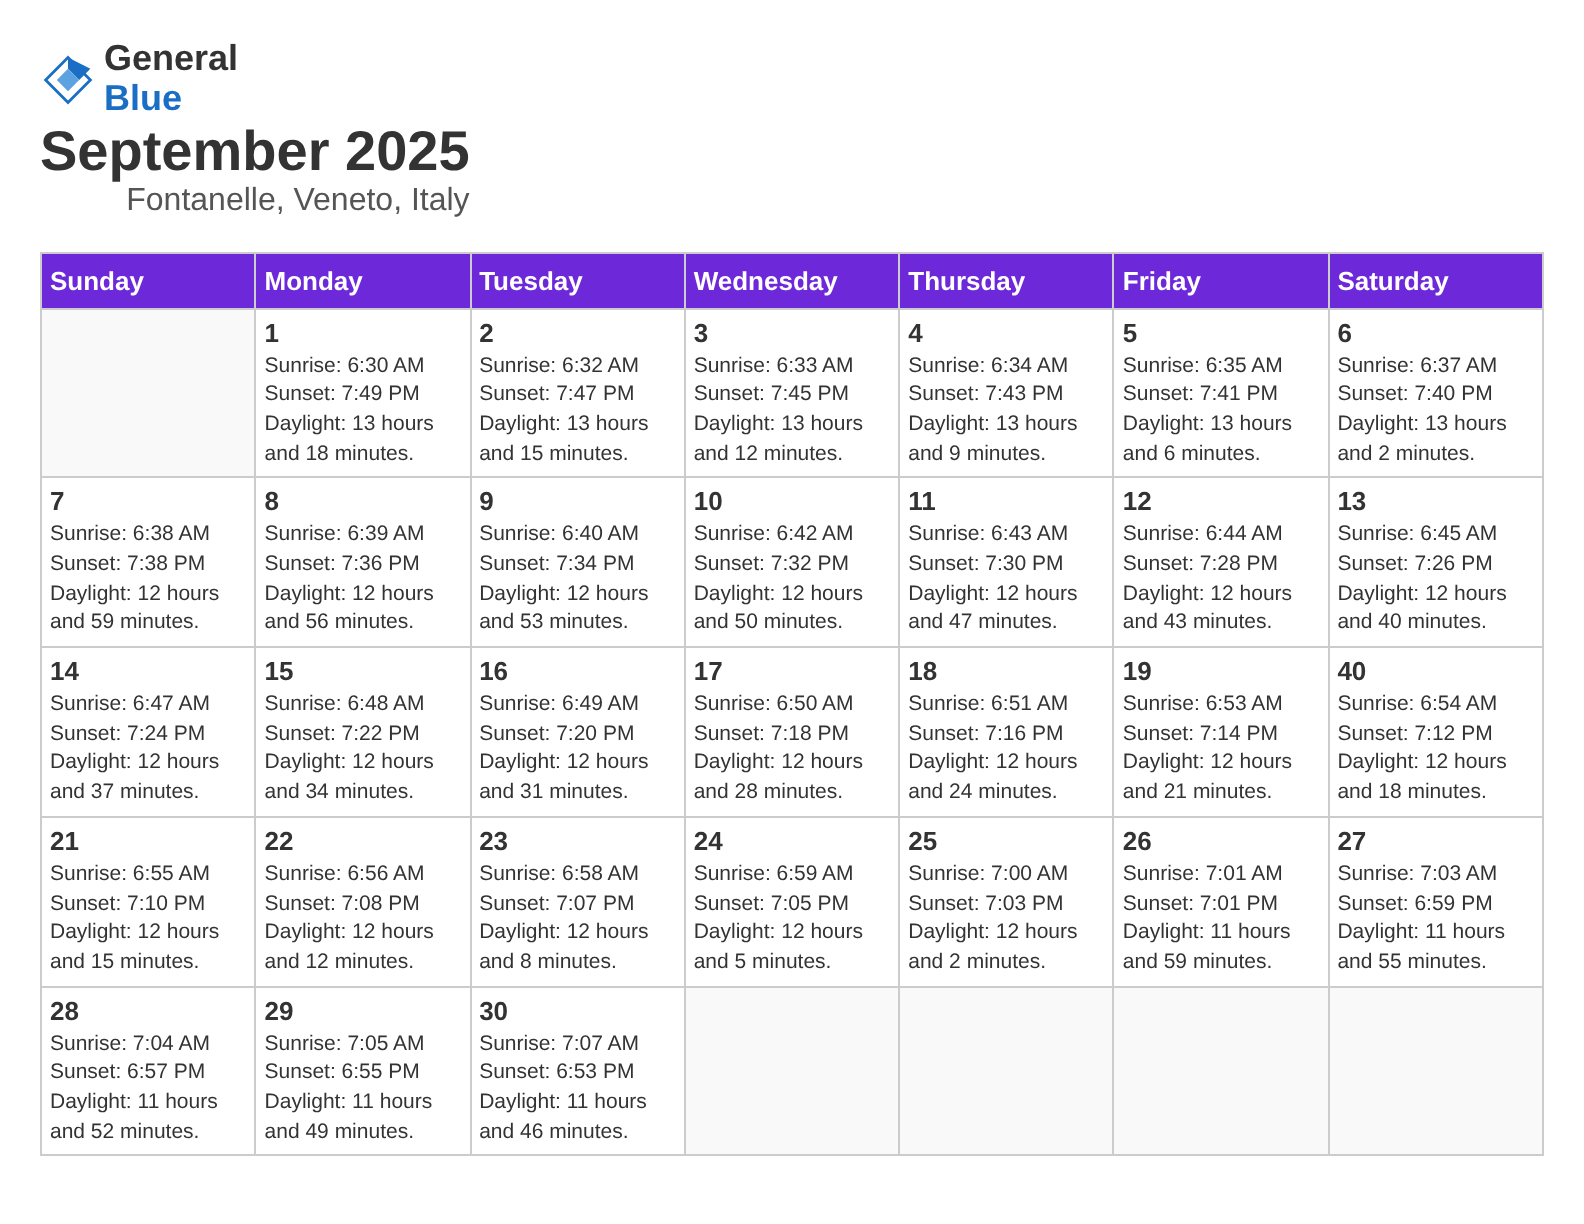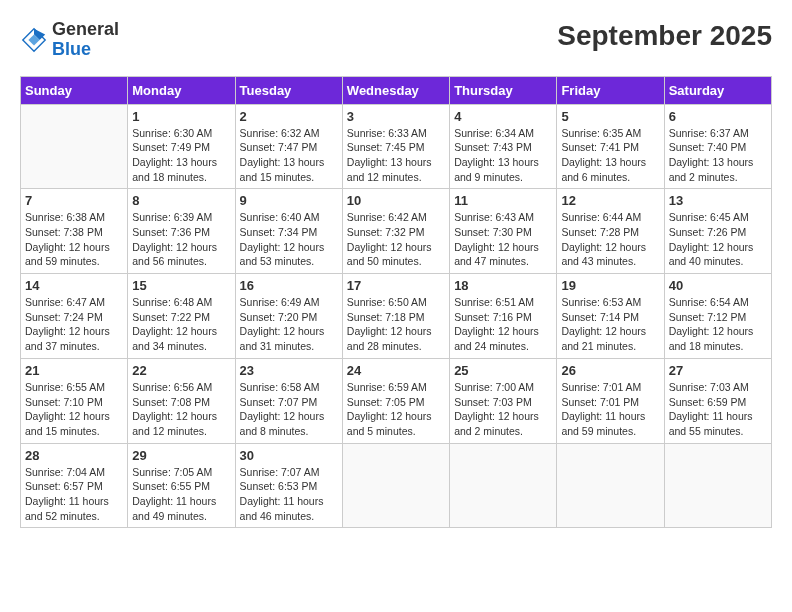--- a/index.html
+++ b/index.html
@@ -8,20 +8,21 @@
       background: #fff;
       width: 792px;
       min-height: 612px;
       padding: 20px;
     }
     .header {
       display: flex;
       justify-content: space-between;
       align-items: flex-start;
       margin-bottom: 16px;
+      flex-direction: column;
     }
     .logo {
       display: flex;
       align-items: center;
       gap: 4px;
     }
     .logo-text {
       font-size: 18px;
       font-weight: bold;
       line-height: 1.1;
@@ -91,20 +92,21 @@
       <polygon points="20,4 36,12 28,20 20,12" fill="#1a6fc4"></polygon>
       <polygon points="20,12 28,20 20,28 12,20" fill="#5ba3e0"></polygon>
     </svg>
     <div class="logo-text">
       <span class="logo-general">General</span><br>
       <span class="logo-blue">Blue</span>
     </div>
   </div>
   <div class="title-block">
     <div class="month-title">September 2025</div>
+    <div class="subtitle">Fontanelle, Veneto, Italy</div>
   </div>
 </div>
 
 <table class="calendar">
   <thead>
     <tr id="header-row">
         <th>Sunday</th>
         <th>Monday</th>
         <th>Tuesday</th>
         <th>Wednesday</th>

